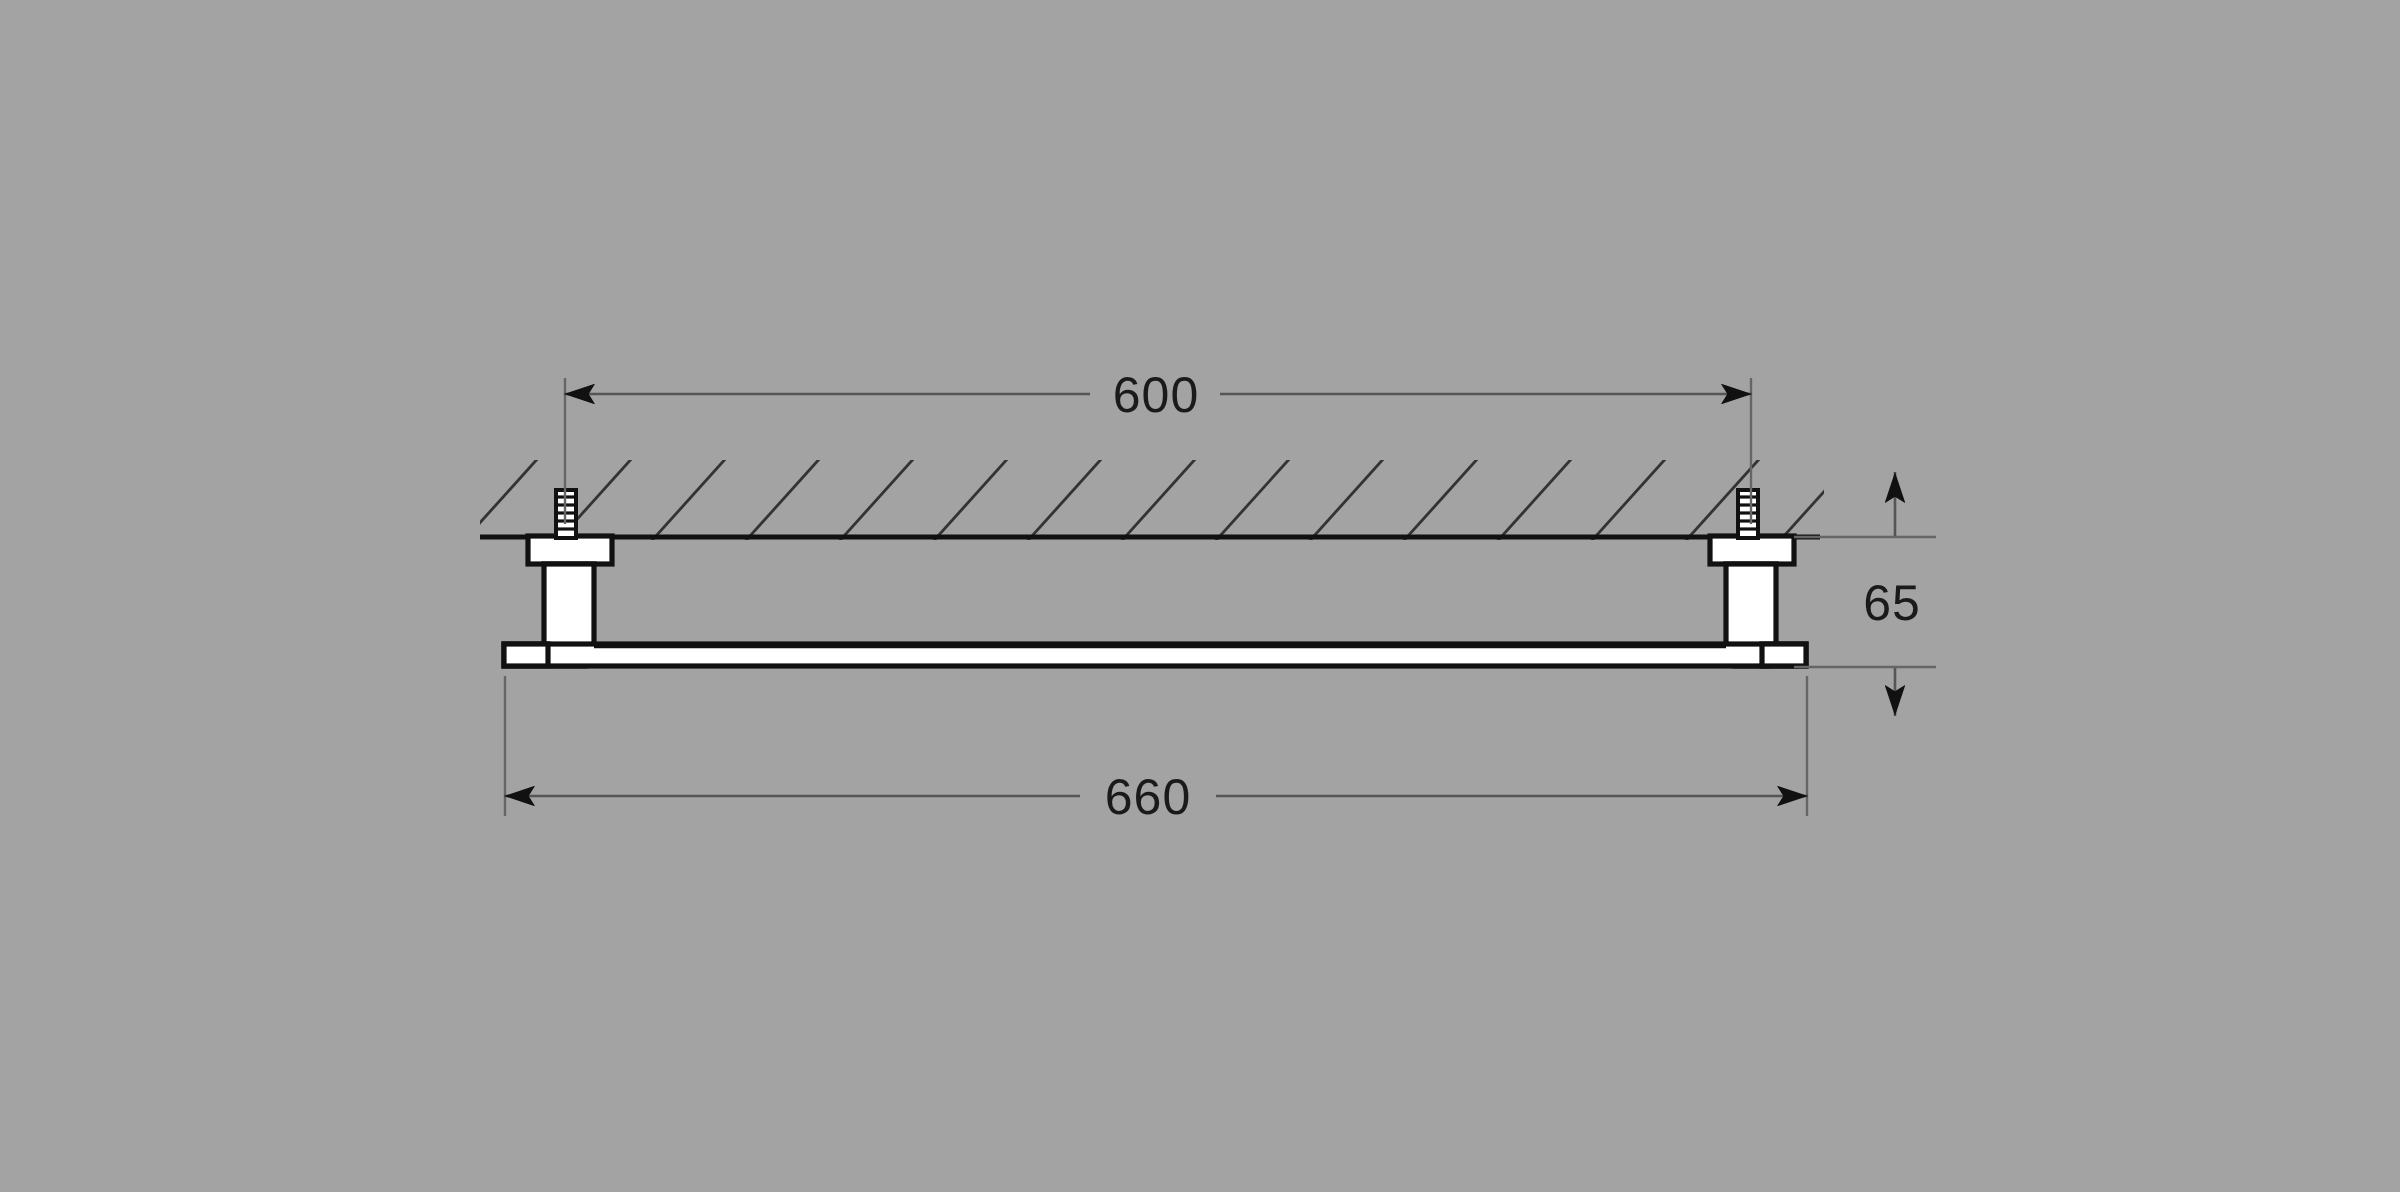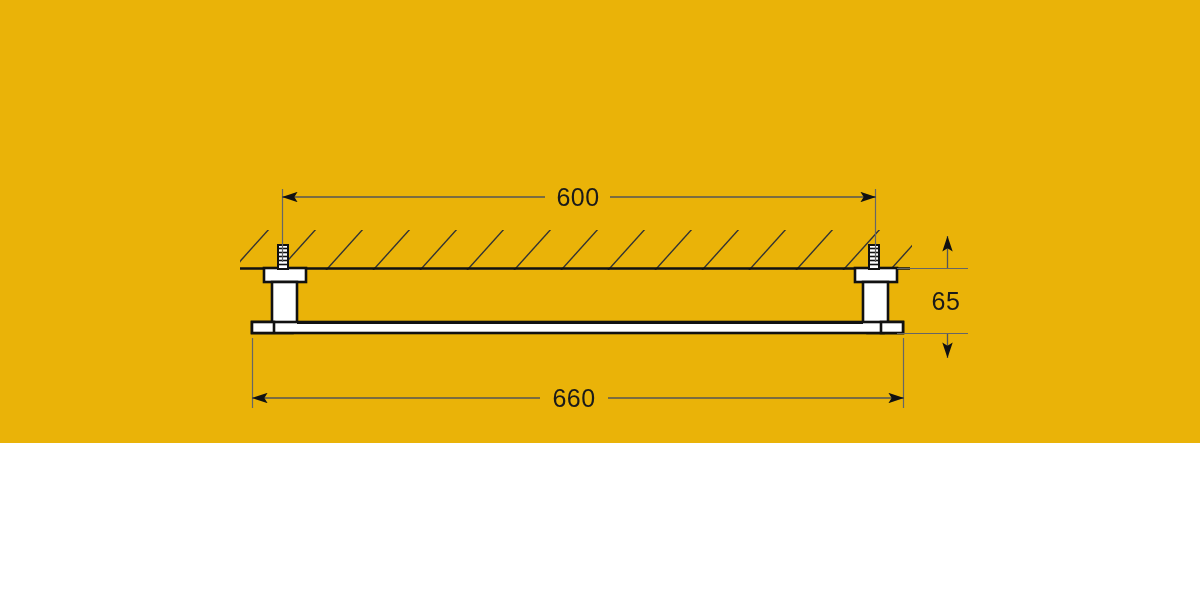--- a/index.html
+++ b/index.html
@@ -6,22 +6,22 @@
     margin: 0;
     padding: 0;
     background: #ffffff;
   }
   body {
     font-family: "Liberation Sans", sans-serif;
   }
   #stage {
     position: relative;
     width: 1200px;
-    height: 443px;
-    background: #eab308;
+    height: 596px;
+    background: #a3a3a3;
     overflow: hidden;
     text-align: center;
   }
   #stage svg {
     display: block;
     position: absolute;
     left: 0;
     top: 0;
   }
   .dim-text {

